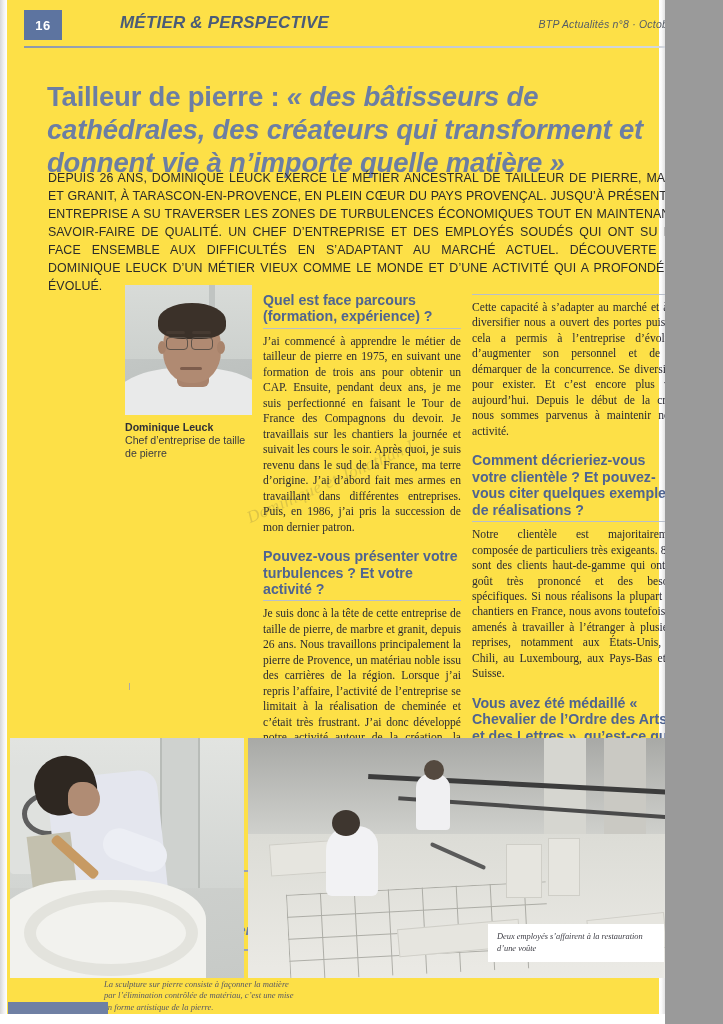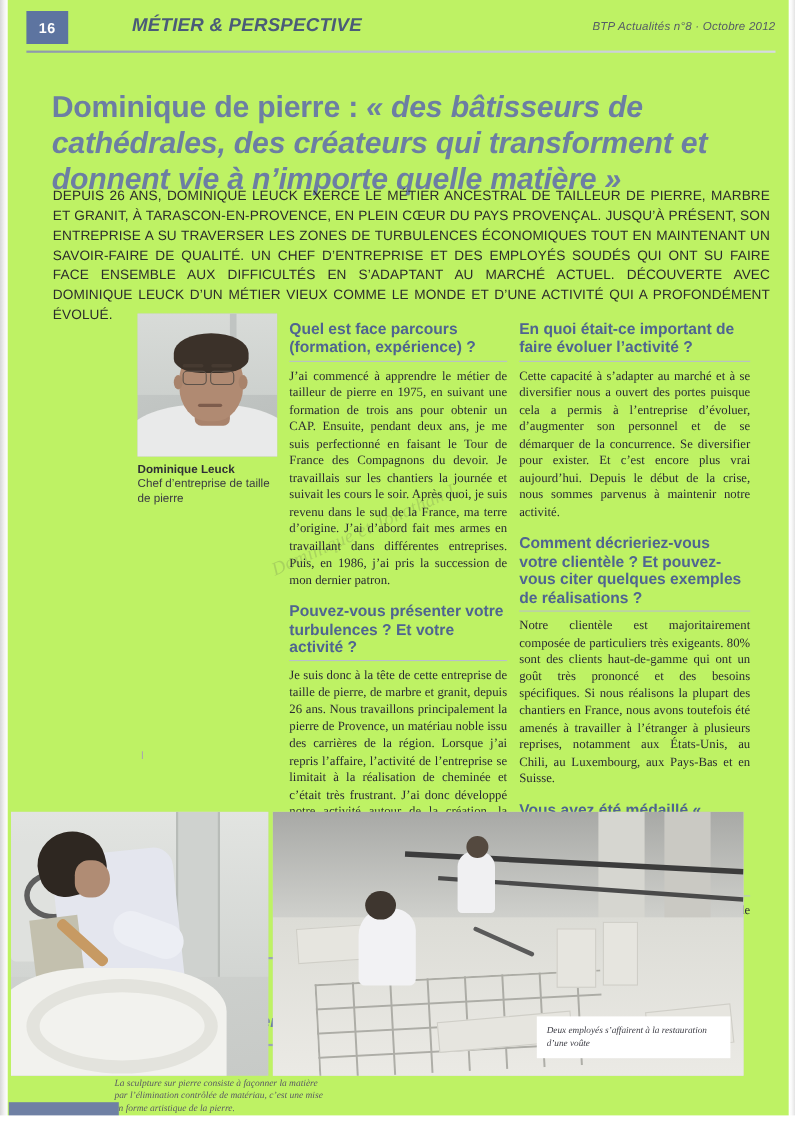--- a/index.html
+++ b/index.html
@@ -1,19 +1,19 @@
 <!DOCTYPE html>
 <html><head>
 <meta charset="utf-8">
 <style>
   html,body{margin:0;padding:0;background:#9a9a9a;}
   body{font-family:"Liberation Sans",sans-serif;}
   .page{
-    position:relative;width:723px;height:1024px;overflow:hidden;
-    background:#bef264;
+    position:relative;width:665px;height:1024px;overflow:hidden;
+    background:#fde047;
   }
   
   .scan-edge-left{position:absolute;left:0;top:0;width:7px;height:1024px;background:linear-gradient(90deg,#d8d8d8,#f2f2f2 55%,#ffffff);}
   .scan-edge-right{position:absolute;right:0;top:0;width:6px;height:1024px;background:linear-gradient(270deg,#e2e2e2,#fafafa 60%,#ffffff);}
   .scan-bottom{position:absolute;left:0;bottom:0;width:723px;height:16px;background:#ffffff;}
 
   
   .header{position:absolute;left:0;top:0;width:723px;height:50px;}
   .page-badge{
     position:absolute;left:24px;top:10px;width:38px;height:30px;
@@ -172,21 +172,21 @@
   <div class="scan-edge-left"></div>
   <div class="scan-edge-right"></div>
 
   <div class="header">
     <div class="page-badge">16</div>
     <div class="kicker">MÉTIER &amp; PERSPECTIVE</div>
     <div class="issue">BTP Actualités n°8 · Octobre 2012</div>
     <div class="header-rule"></div>
   </div>
 
-  <h1 class="headline"><span>Dominique de pierre : </span><span class="quoted">« des bâtisseurs de cathédrales, des créateurs qui transforment et donnent vie à n’importe quelle matière »</span></h1>
+  <h1 class="headline"><span>Tailleur de pierre : </span><span class="quoted">« des bâtisseurs de cathédrales, des créateurs qui transforment et donnent vie à n’importe quelle matière »</span></h1>
 
   <div class="chapo">Depuis 26 ans, Dominique Leuck exerce le métier ancestral de tailleur de pierre, marbre et granit, à Tarascon-en-Provence, en plein cœur du pays provençal. Jusqu’à présent, son entreprise a su traverser les zones de turbulences économiques tout en maintenant un savoir-faire de qualité. Un chef d’entreprise et des employés soudés qui ont su faire face ensemble aux difficultés en s’adaptant au marché actuel. Découverte avec Dominique Leuck d’un métier vieux comme le monde et d’une activité qui a profondément évolué.</div>
 
   <div class="col col1">
     <div style="height:176px"></div>
     <div class="pull-wrap">
       <div class="pull-rule"></div>
       <div class="pullquote">« Notre maître-mot : continuer d’avoir la capacité de s’adapter »</div>
       <div class="pull-rule2"></div>
       <div class="stone-cap">La sculpture sur pierre consiste à façonner la matière par l’élimination contrôlée de matériau, c’est une mise en forme artistique de la pierre.</div>
@@ -218,21 +218,20 @@
     <div class="q-head">Quel est face parcours (formation, expérience) ?</div>
     <div class="q-rule"></div>
     <p class="body-text">J’ai commencé à apprendre le métier de tailleur de pierre en 1975, en suivant une formation de trois ans pour obtenir un CAP. Ensuite, pendant deux ans, je me suis perfectionné en faisant le Tour de France des Compagnons du devoir. Je travaillais sur les chantiers la journée et suivait les cours le soir. Après quoi, je suis revenu dans le sud de la France, ma terre d’origine. J’ai d’abord fait mes armes en travaillant dans différentes entreprises. Puis, en 1986, j’ai pris la succession de mon dernier patron.</p>
 
     <div class="q-head">Pouvez-vous présenter votre turbulences ? Et votre activité ?</div>
     <div class="q-rule"></div>
     <p class="body-text">Je suis donc à la tête de cette entreprise de taille de pierre, de marbre et granit, depuis 26 ans. Nous travaillons principalement la pierre de Provence, un matériau noble issu des carrières de la région. Lorsque j’ai repris l’affaire, l’activité de l’entreprise se limitait à la réalisation de cheminée et c’était très frustrant. J’ai donc développé notre activité autour de la création, la décoration, la construction et la rénovation de bâtiment classé ou de style. Au début et pendant trois ans, j’ai travaillé seul. J’ai ensuite pris un apprenti puis un salarié. Si, jusqu’en 2003, l’entreprise employait 12 personnes, aujourd’hui, nous ne sommes plus que sept.</p>
   </div>
 
   <div class="col col3">
-    <div class="q-head">En quoi était-ce important de faire évoluer l’activité ?</div>
     <div class="q-rule"></div>
     <p class="body-text">Cette capacité à s’adapter au marché et à se diversifier nous a ouvert des portes puisque cela a permis à l’entreprise d’évoluer, d’augmenter son personnel et de se démarquer de la concurrence. Se diversifier pour exister. Et c’est encore plus vrai aujourd’hui. Depuis le début de la crise, nous sommes parvenus à maintenir notre activité.</p>
 
     <div class="q-head">Comment décrieriez-vous votre clientèle ? Et pouvez-vous citer quelques exemples de réalisations ?</div>
     <div class="q-rule"></div>
     <p class="body-text">Notre clientèle est majoritairement composée de particuliers très exigeants. 80% sont des clients haut-de-gamme qui ont un goût très prononcé et des besoins spécifiques. Si nous réalisons la plupart des chantiers en France, nous avons toutefois été amenés à travailler à l’étranger à plusieurs reprises, notamment aux États-Unis, au Chili, au Luxembourg, aux Pays-Bas et en Suisse.</p>
 
     <div class="q-head"><span>Vous avez été médaillé </span><span class="it">« Chevalier de l’Ordre des Arts et des Lettres »</span><span>, qu’est-ce que cette distinction représente pour vous ?</span></div>
     <div class="q-rule"></div>
     <p class="body-text">J’ai reçu, en juillet 2005, des mains de Renaud Donnedieu de Vabres, ministre de</p>

